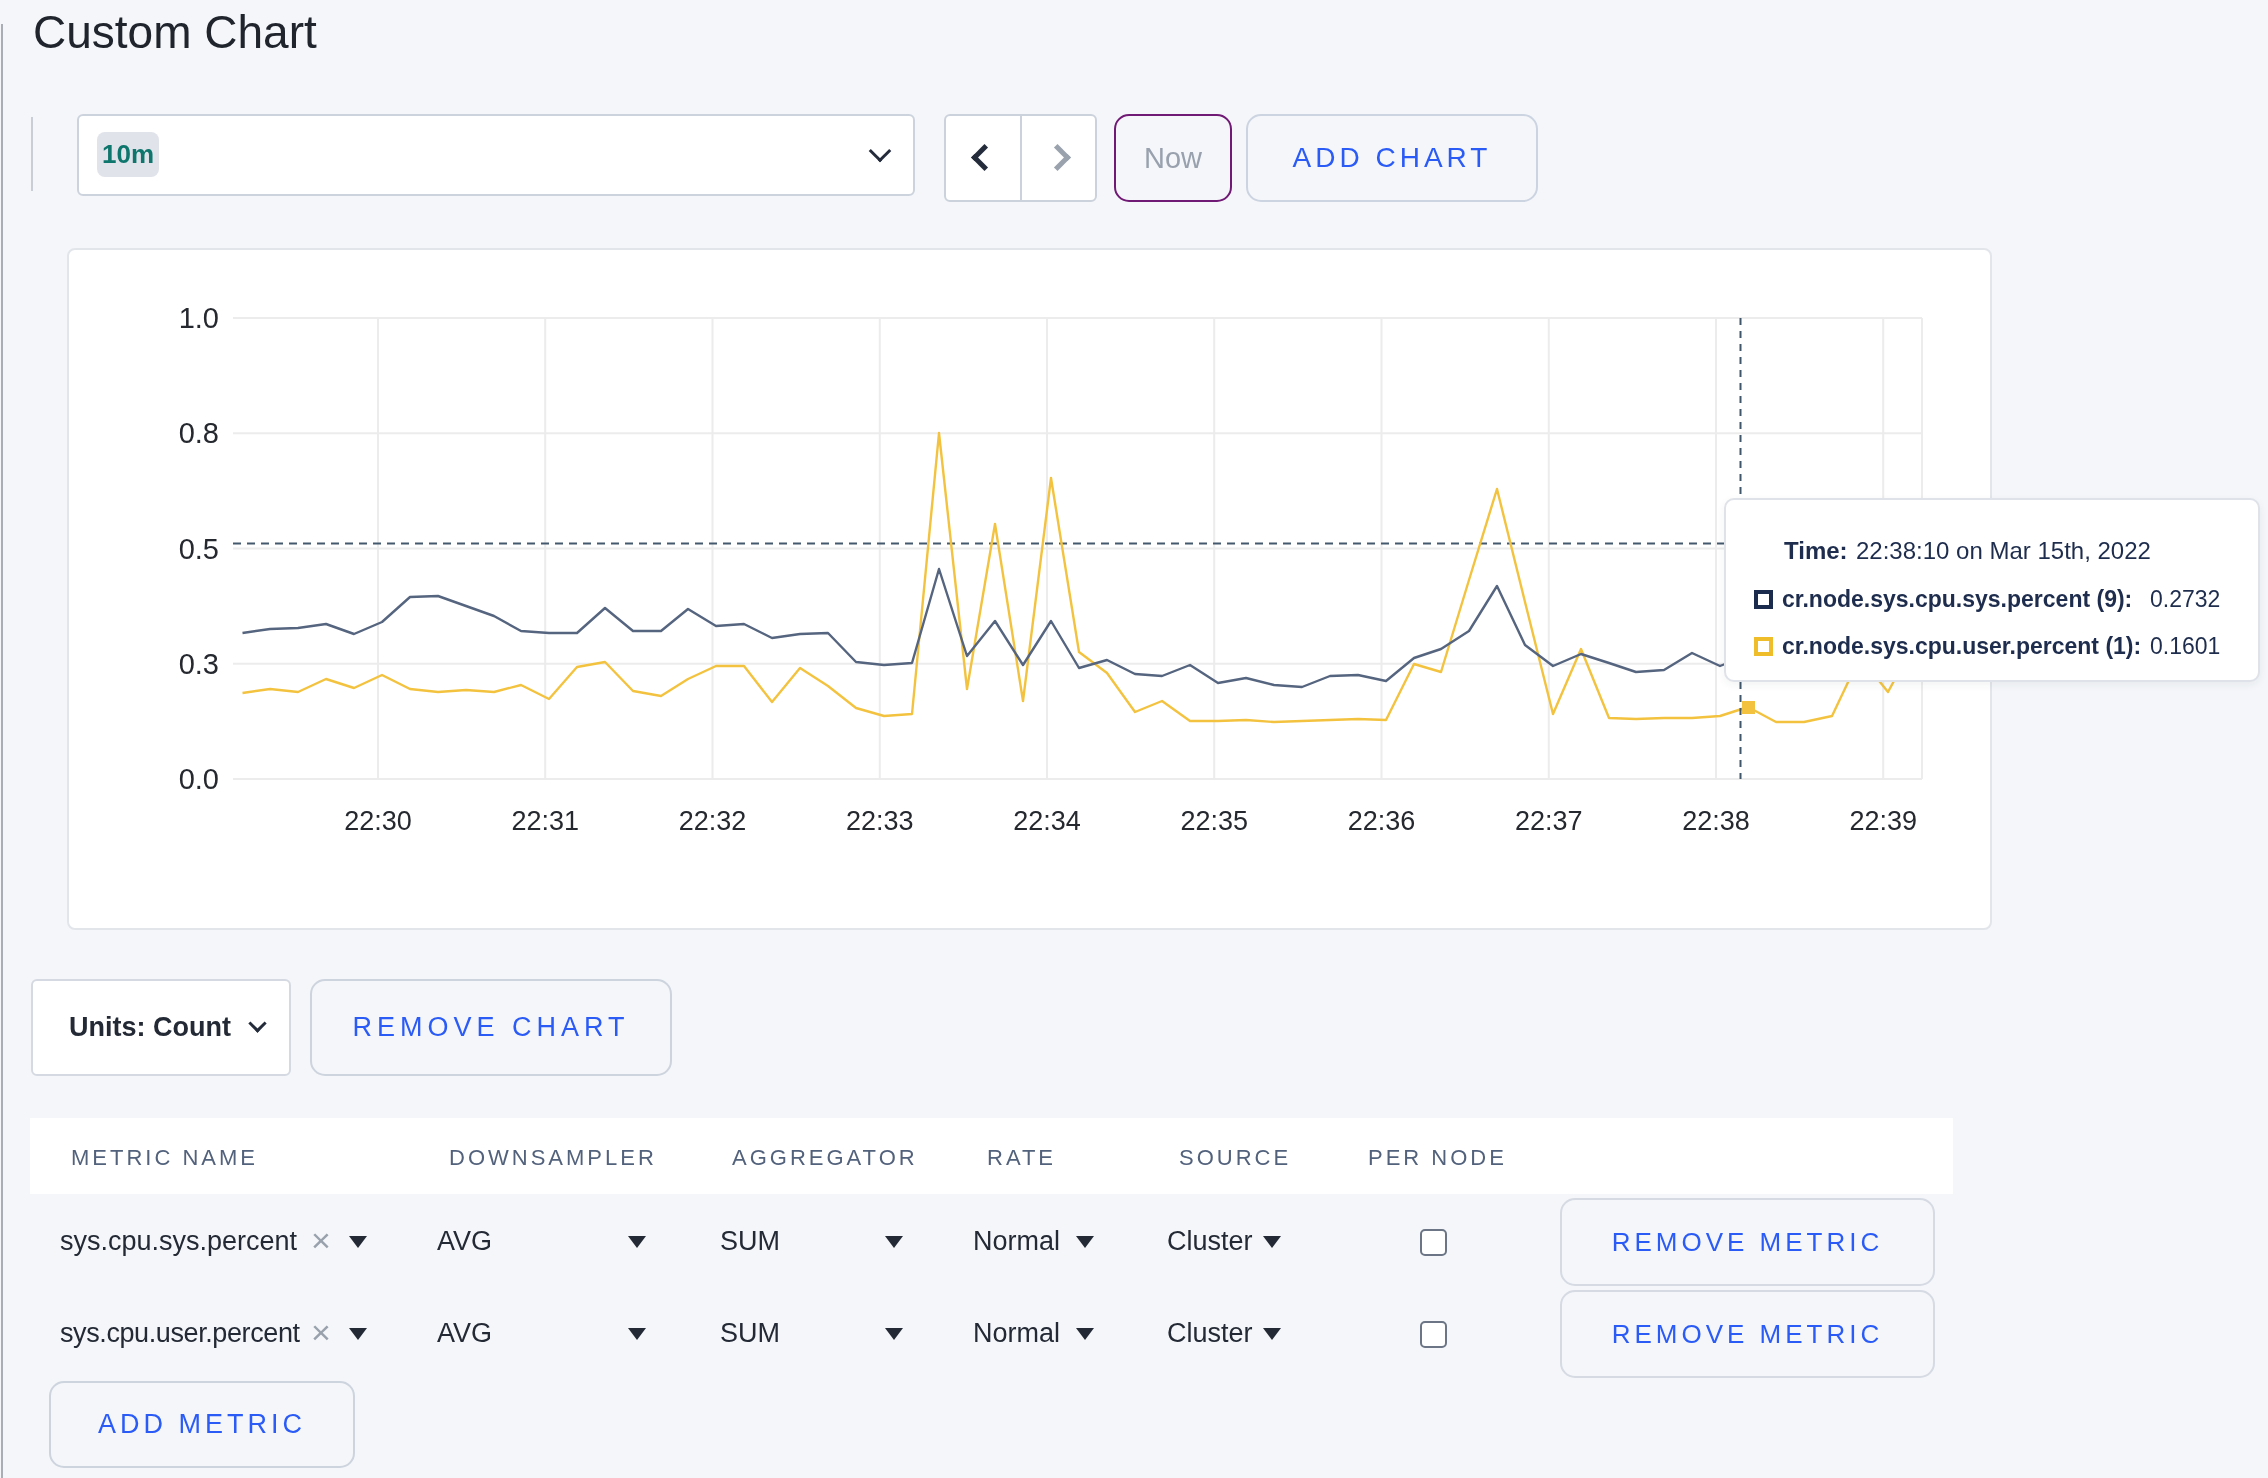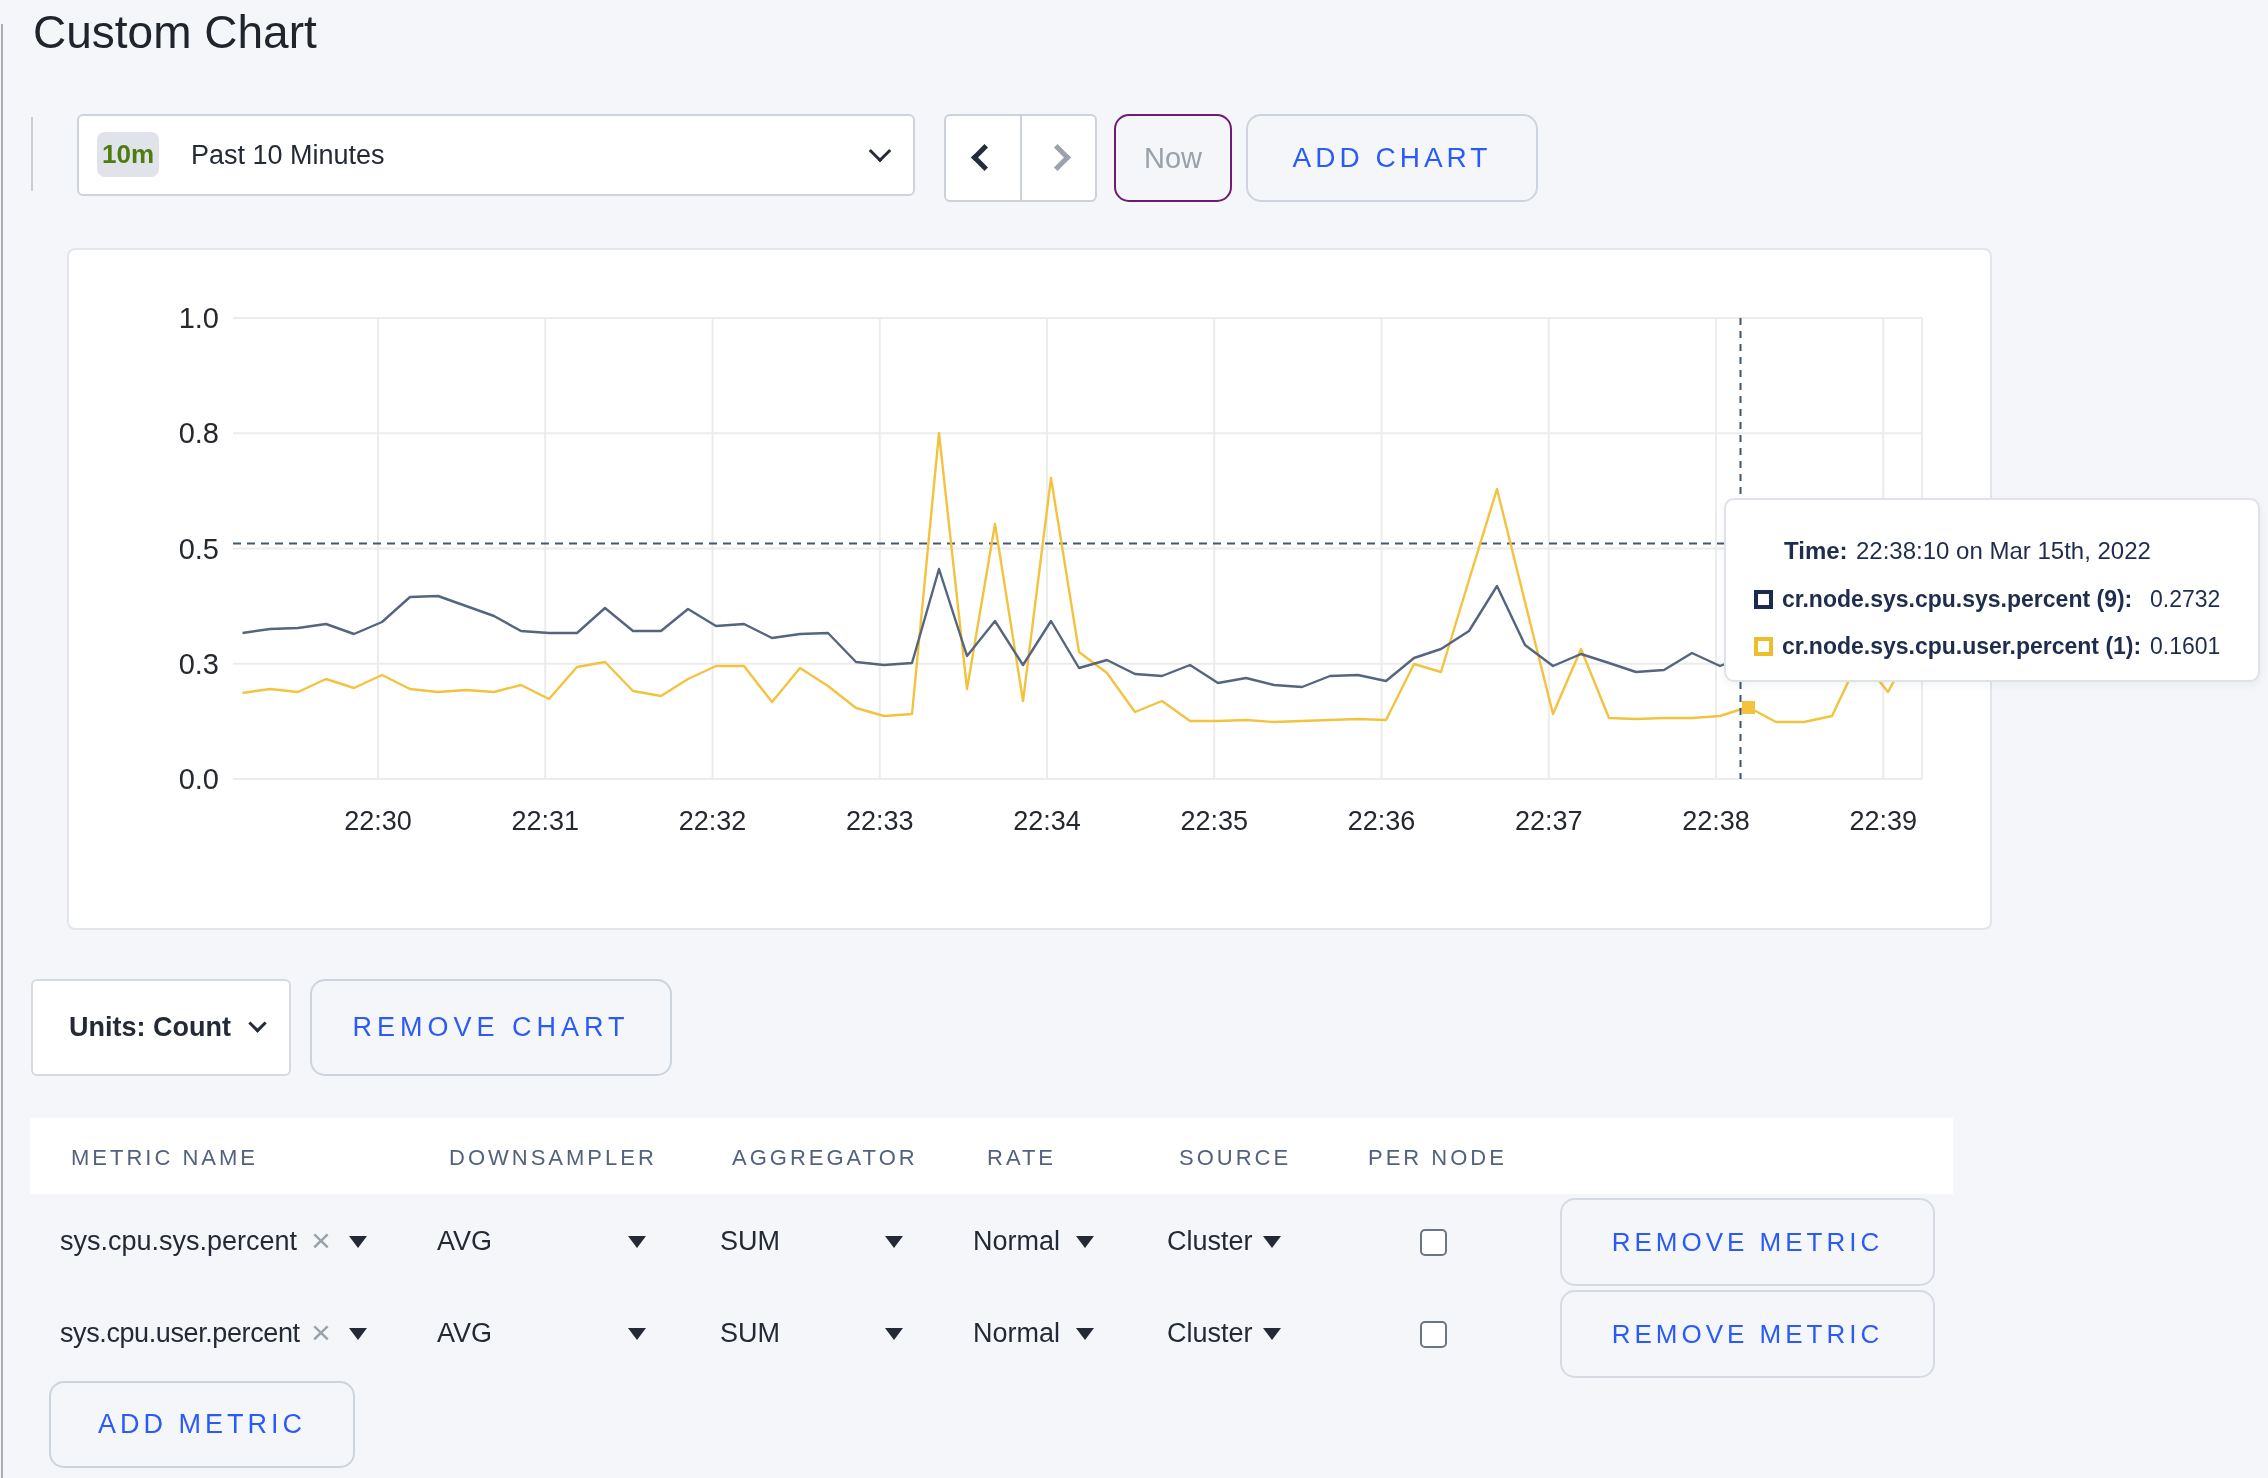--- a/index.html
+++ b/index.html
@@ -13,22 +13,21 @@
 </head>
 <body>
 
 <div class="abs" style="left:1px; top:24px; width:2px; height:1454px; background:#a8adb6;"></div>
 
 <div class="abs" style="left:33px; top:5px; font-size:46px; color:#20252d;">Custom Chart</div>
 
 <div class="abs" style="left:31px; top:117px; width:2px; height:74px; background:#c9cdd5;"></div>
 
 <div class="abs" style="left:77px; top:114px; width:838px; height:82px; background:#fff; border:2px solid #cdd3dd; border-radius:6px;">
-  <div class="abs" style="left:18px; top:16px; width:62px; height:45px; background:#e0e3ea; border-radius:8px; display:flex; align-items:center; justify-content:center; font-size:26px; font-weight:bold; color:#4d7c0f;">10m</div>
-  <div class="abs" style="left:112px; top:0; height:78px; display:flex; align-items:center; font-size:27px; font-weight:500; color:#242a35;">Past 10 Minutes</div>
+  <div class="abs" style="left:18px; top:16px; width:62px; height:45px; background:#e0e3ea; border-radius:8px; display:flex; align-items:center; justify-content:center; font-size:26px; font-weight:bold; color:#0f766e;">10m</div>
   <div class="abs" style="left:793px; top:27px; width:16px; height:16px; border-right:3px solid #242c3c; border-bottom:3px solid #242c3c; transform:rotate(45deg);"></div>
 </div>
 
 <div class="abs" style="left:944px; top:114px; width:153px; height:88px; background:#fff; border:2px solid #ccd2dc; border-radius:6px;">
   <div class="abs" style="left:74px; top:0; width:2px; height:84px; background:#ccd2dc;"></div>
   <div class="abs" style="left:29px; top:32px; width:19px; height:19px; border-left:5px solid #242c3c; border-bottom:5px solid #242c3c; transform:rotate(45deg);"></div>
   <div class="abs" style="left:102px; top:32px; width:19px; height:19px; border-right:5px solid #9aa2ae; border-top:5px solid #9aa2ae; transform:rotate(45deg);"></div>
 </div>
 
 <div class="btn" style="left:1114px; top:114px; width:118px; height:88px; font-size:29px; color:#98a1ad;">Now</div>

